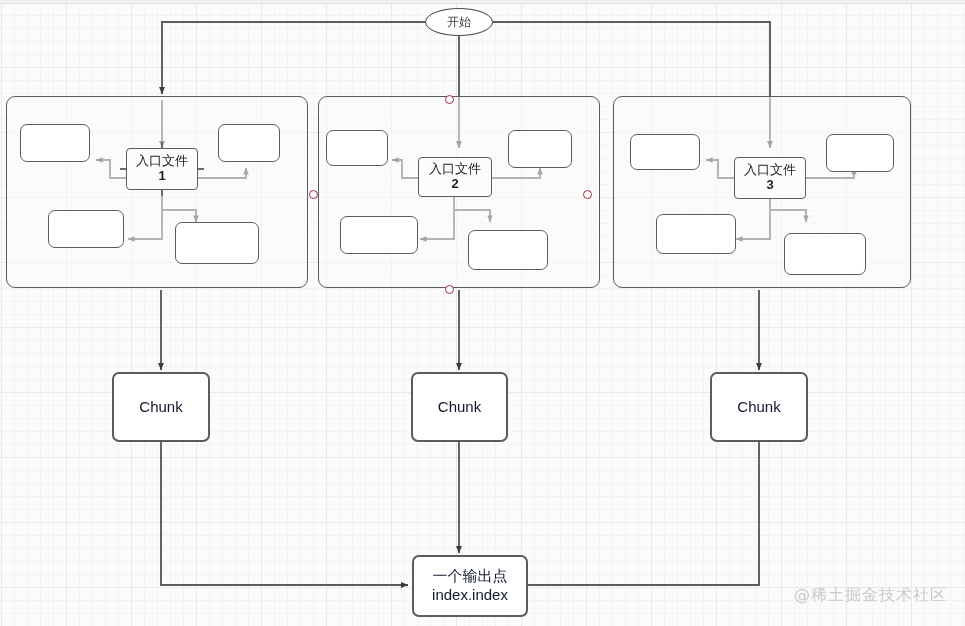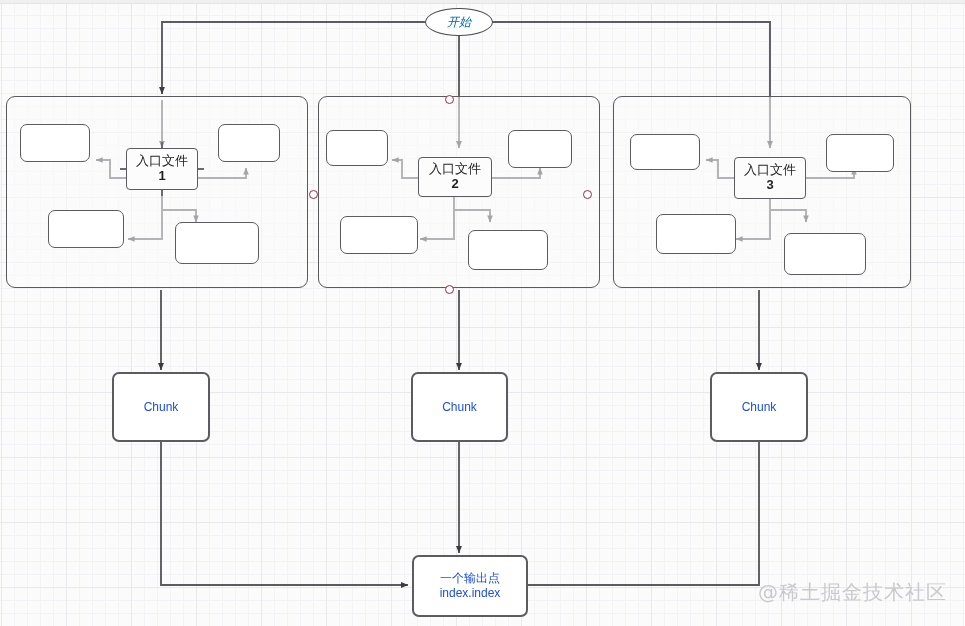--- a/index.html
+++ b/index.html
@@ -68,55 +68,54 @@
     font-size: 13px;
   }
   .entry .num { font-weight: bold; font-size: 13px; }
   .boxlabel {
     position: absolute;
     left: 0; right: 0; top: 0; bottom: 0;
     display: flex;
     flex-direction: column;
     align-items: center;
     justify-content: center;
-    font-size: 12px;
-    color: #1d4ed8;
+    font-size: 15px;
+    color: #0f172a;
     line-height: 1.25;
     text-align: center;
   }
   .ellipse {
     position: absolute;
     box-sizing: border-box;
     border: 1.4px solid #4a4a50;
     border-radius: 50%;
     background: #ffffff;
     display: flex;
     align-items: center;
     justify-content: center;
     font-size: 12px;
-    color: #0369a1;
-    font-style: italic;
+    color: #404040;
   }
   .handle {
     position: absolute;
     width: 9px; height: 9px;
     box-sizing: border-box;
     border: 1.4px solid #9e2b3a;
     border-radius: 50%;
     background: #ffffff;
   }
   .nub {
     position: absolute;
     background: #6a6a70;
   }
   .watermark {
     position: absolute;
     right: 18px;
     bottom: 20px;
-    font-size: 20px;
+    font-size: 16px;
     color: #c9c9cd;
     letter-spacing: 1px;
     user-select: none;
     font-family: "DejaVu Sans", sans-serif;
   }
 </style>
 </head>
 <body>
 
 <div id="canvas">

